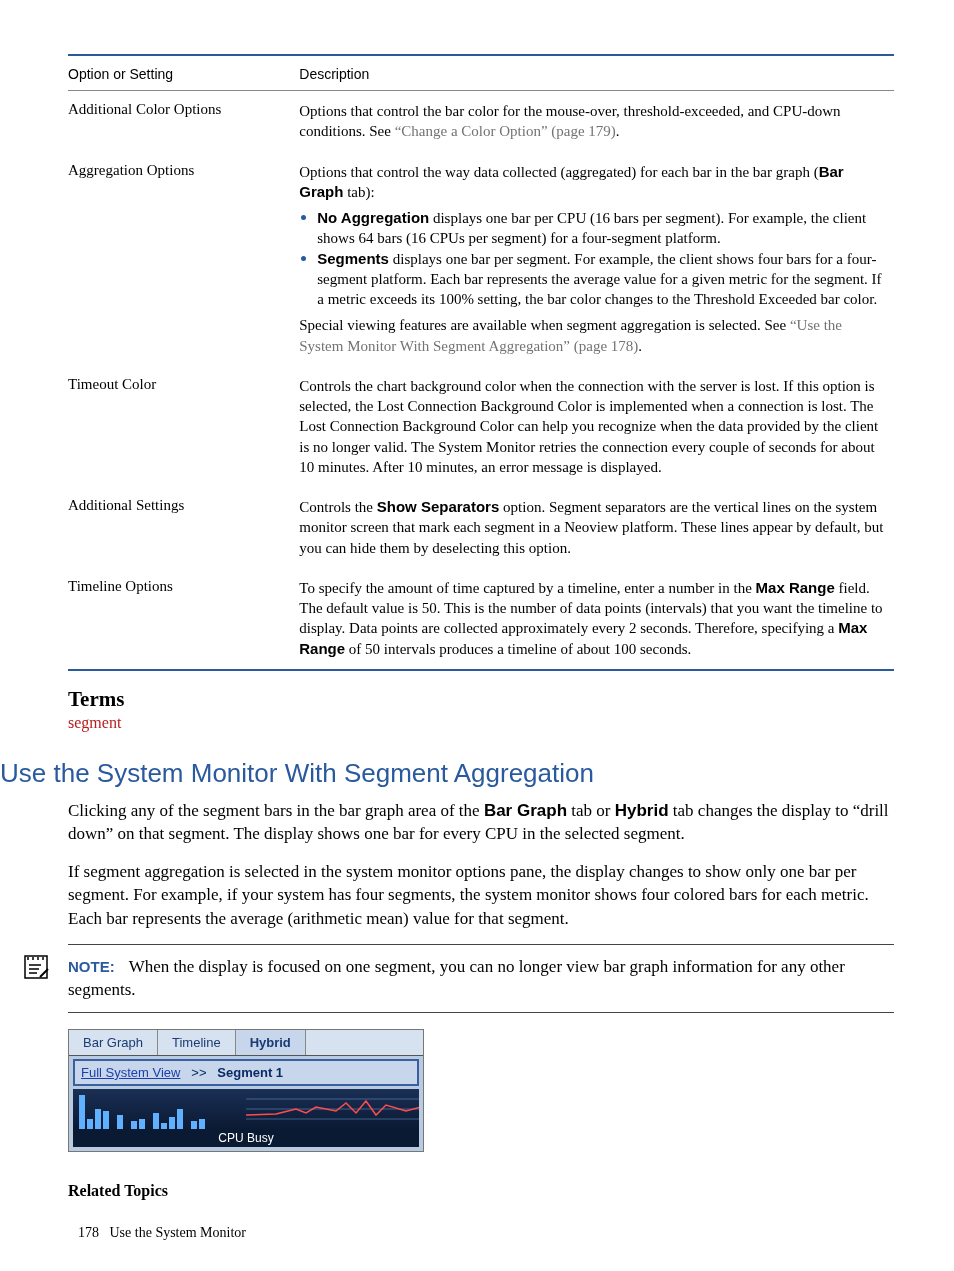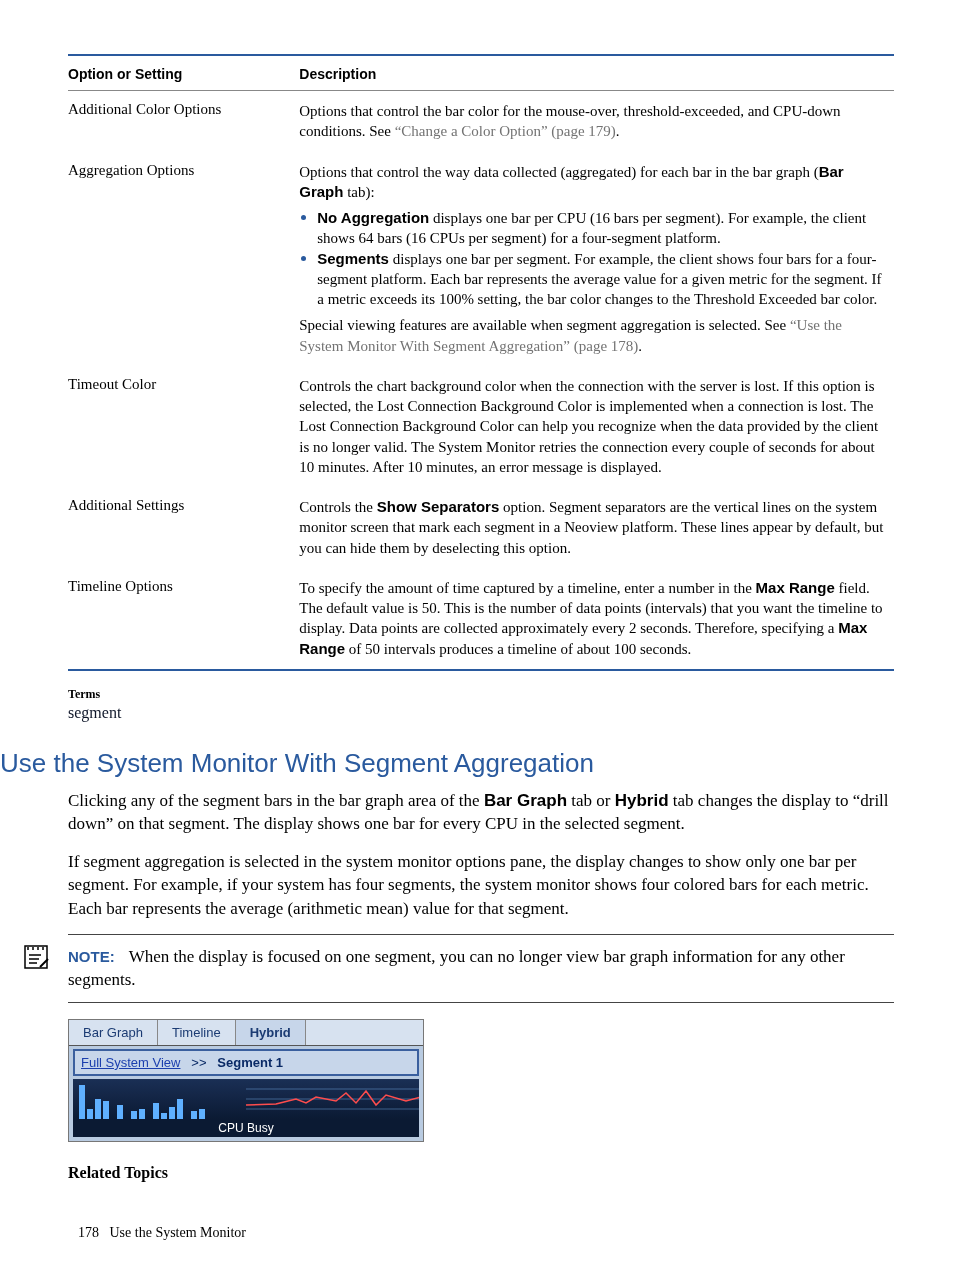--- a/index.html
+++ b/index.html
@@ -1,54 +1,54 @@
 <!DOCTYPE html>
 <html><head>
 <meta charset="utf-8">
 <style>
   html,body{margin:0;padding:0;background:#fff;color:#000;font-family:"Book Antiqua","Palatino Linotype",Palatino,Georgia,serif;}
   .page{width:954px;height:1271px;box-sizing:border-box;padding:54px 60px 36px 68px;position:relative;}
   
   .opt-table{width:100%;border-collapse:collapse;font-size:15px;}
-  .opt-table thead th{font-family:Arial,Helvetica,sans-serif;font-size:14px;font-weight:bold;text-align:left;padding:10px 6px 8px 0;border-top:2px solid #2a5a9e;border-bottom:1px solid #888;}
+  .opt-table thead th{font-family:Arial,Helvetica,sans-serif;font-size:14px;font-weight:normal;text-align:left;padding:10px 6px 8px 0;border-top:2px solid #2a5a9e;border-bottom:1px solid #888;}
   .opt-table tbody td{vertical-align:top;padding:10px 6px 10px 0;}
   .opt-table tbody tr:last-child td{border-bottom:2px solid #2a5a9e;}
   .opt-col{width:28%;}
   .desc-col{width:72%;}
   .opt-name{white-space:nowrap;}
   .desc-block{line-height:1.35;}
   .desc-block p{margin:0 0 6px 0;}
   .desc-block p:last-child{margin-bottom:0;}
   ul.aggr{list-style:none;margin:2px 0 6px 0;padding:0;}
   ul.aggr li{position:relative;padding-left:18px;margin:0 0;}
   ul.aggr li::before{content:"";position:absolute;left:2px;top:7px;width:5px;height:5px;border-radius:50%;background:#2a5a9e;}
   .link{color:#737373;}
   .sans-bold{font-family:Arial,Helvetica,sans-serif;font-weight:bold;}
   
-  .terms-hd{font-weight:bold;font-size:12px;margin:16px 0 0 0;}
-  .terms-link{color:#0f172a;font-size:16px;margin:2px 0 0 0;}
+  .terms-hd{font-weight:bold;font-size:21px;margin:16px 0 0 0;}
+  .terms-link{color:#b91c1c;font-size:16px;margin:2px 0 0 0;}
   .section-hd{font-family:Arial,Helvetica,sans-serif;font-weight:300;font-size:26px;color:#2a5a9e;margin:26px 0 10px -68px;padding-left:0;}
   .body-p{font-size:17px;line-height:1.38;margin:0 0 14px 0;}
   .note-wrap{border-top:1px solid #444;border-bottom:1px solid #444;padding:10px 0;margin:10px 0 16px 0;position:relative;}
   .note-icon{position:absolute;left:-46px;top:8px;}
   .note-lbl{font-family:Arial,Helvetica,sans-serif;font-weight:bold;color:#2a5a9e;margin-right:14px;font-size:15px;margin-top:12px;}
   .note-text{font-size:17px;line-height:1.38;}
   
   .sshot{width:354px;margin:6px 0 0 0;border:1px solid #777;background:#b9cbe1;font-family:Arial,Helvetica,sans-serif;}
   .sshot-tabs{display:flex;background:#b9cbe1;border-bottom:1px solid #555;}
   .sshot-tab{padding:5px 14px;font-size:13px;color:#1b3b73;border-right:1px solid #888;background:#d7e2f0;}
   .sshot-tab.active{background:#c7d6ea;font-weight:bold;}
   .sshot-tab.last{border-right:none;flex:1;}
   .sshot-bc{padding:4px 6px;background:#c7d6ea;border:2px solid #3a5f9e;margin:3px 4px;font-size:13px;color:#0a2a66;}
   .sshot-bc .fsv{color:#1b3fae;text-decoration:underline;}
   .sshot-chart{display:flex;gap:0;padding:0;margin:2px 4px 0 4px;}
   .sshot-chart .half{width:50%;height:40px;position:relative;background:linear-gradient(#1a2f55,#0b1a33);}
   .sshot-chart .half svg{display:block;}
   .sshot-cap{background:#0b1a33;color:#fff;font-weight:normal;font-size:12px;text-align:center;padding:2px 0;margin:0 4px 4px 4px;}
-  .related-hd{font-weight:bold;font-size:16px;margin:22px 0 0 0;}
+  .related-hd{font-weight:bold;font-size:16px;margin:30px 0 0 0;}
   .footer{position:absolute;left:78px;bottom:30px;font-size:14px;}
 </style>
 </head>
 <body>
 
 <div class="page">
 
   <table class="opt-table">
     <thead>
       <tr>

